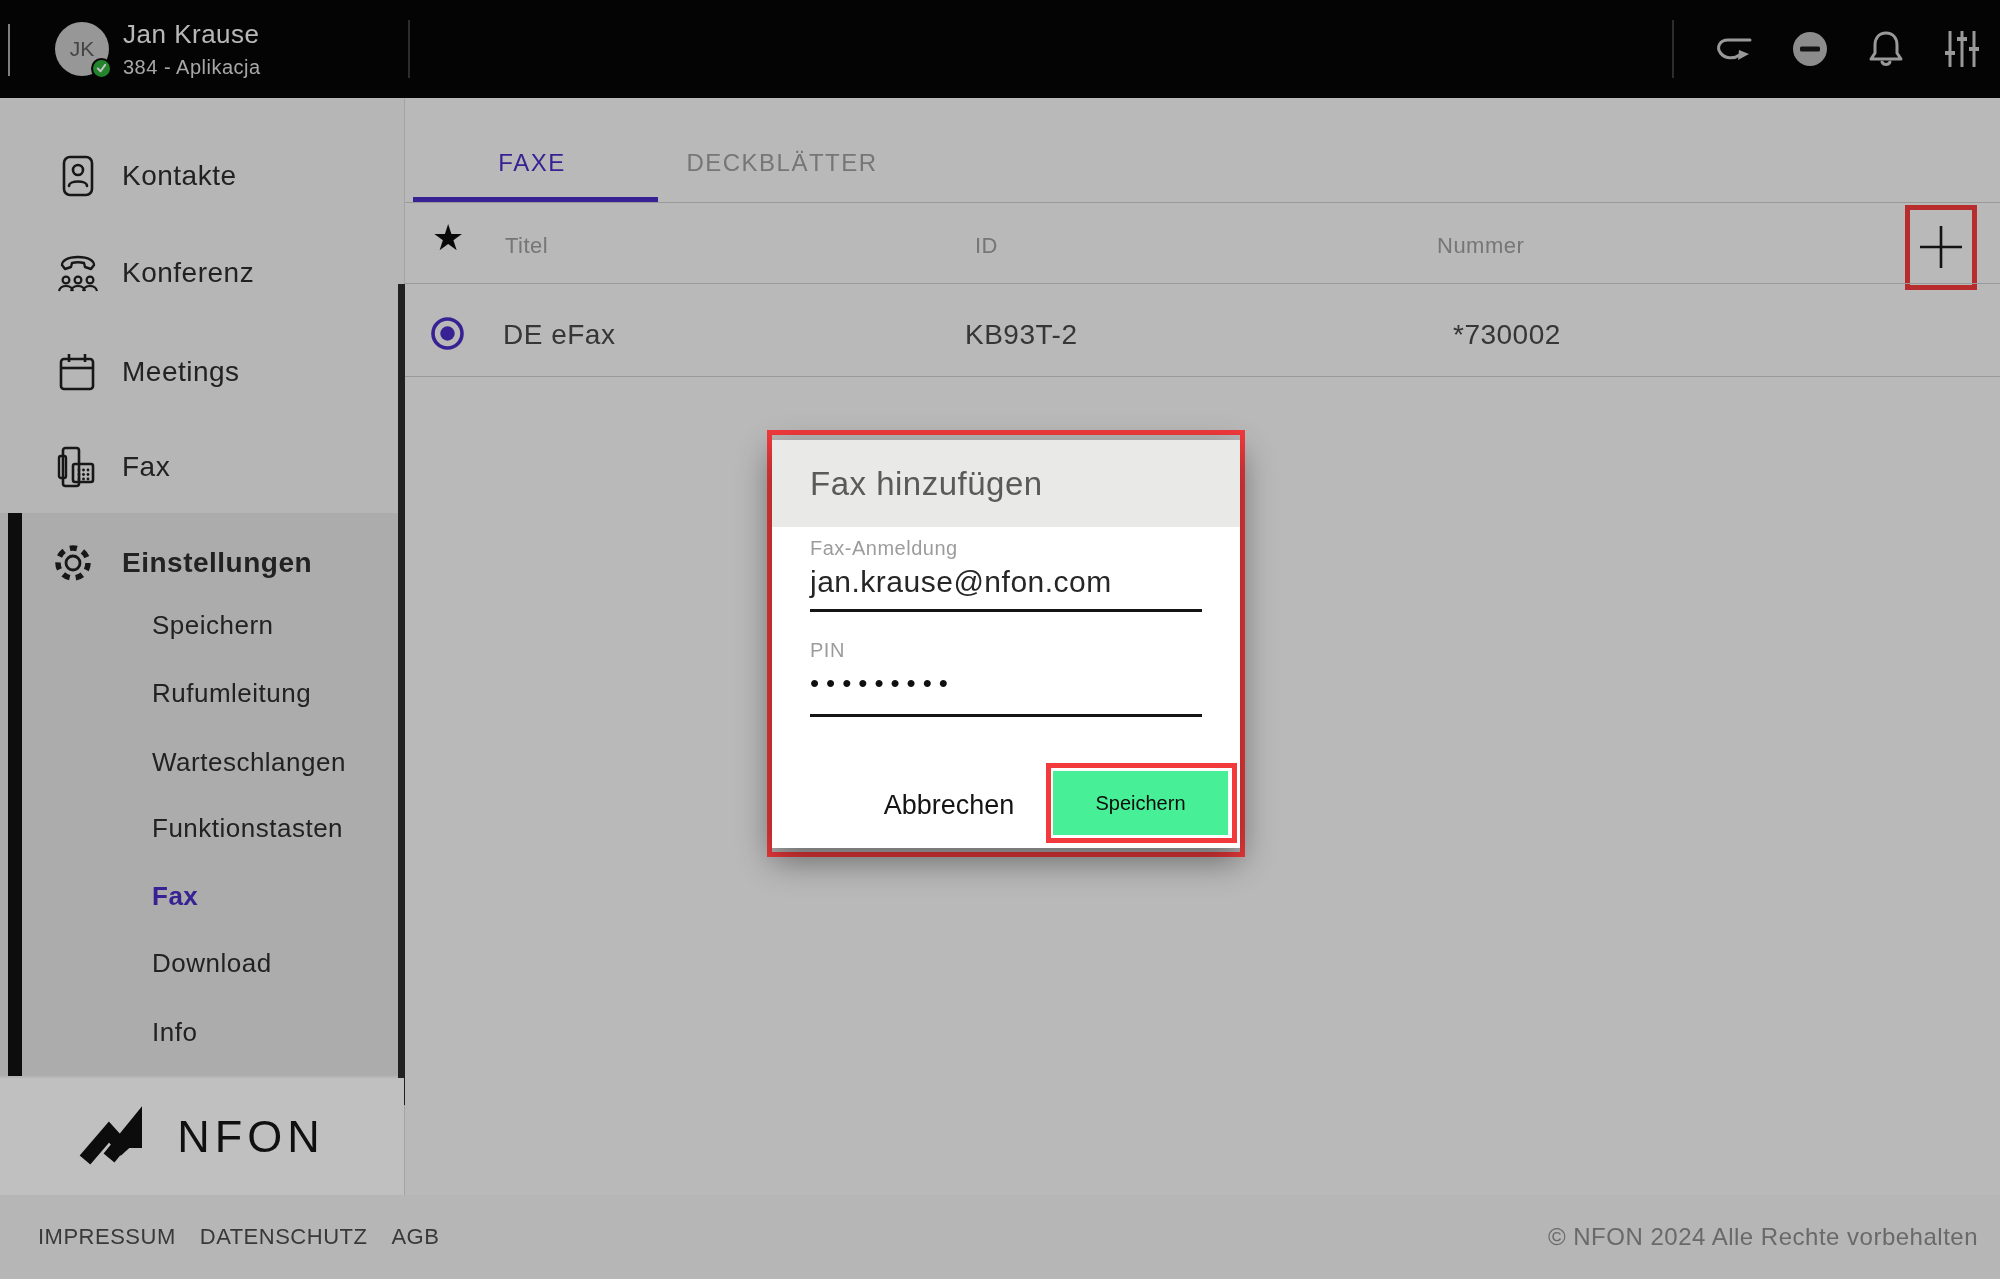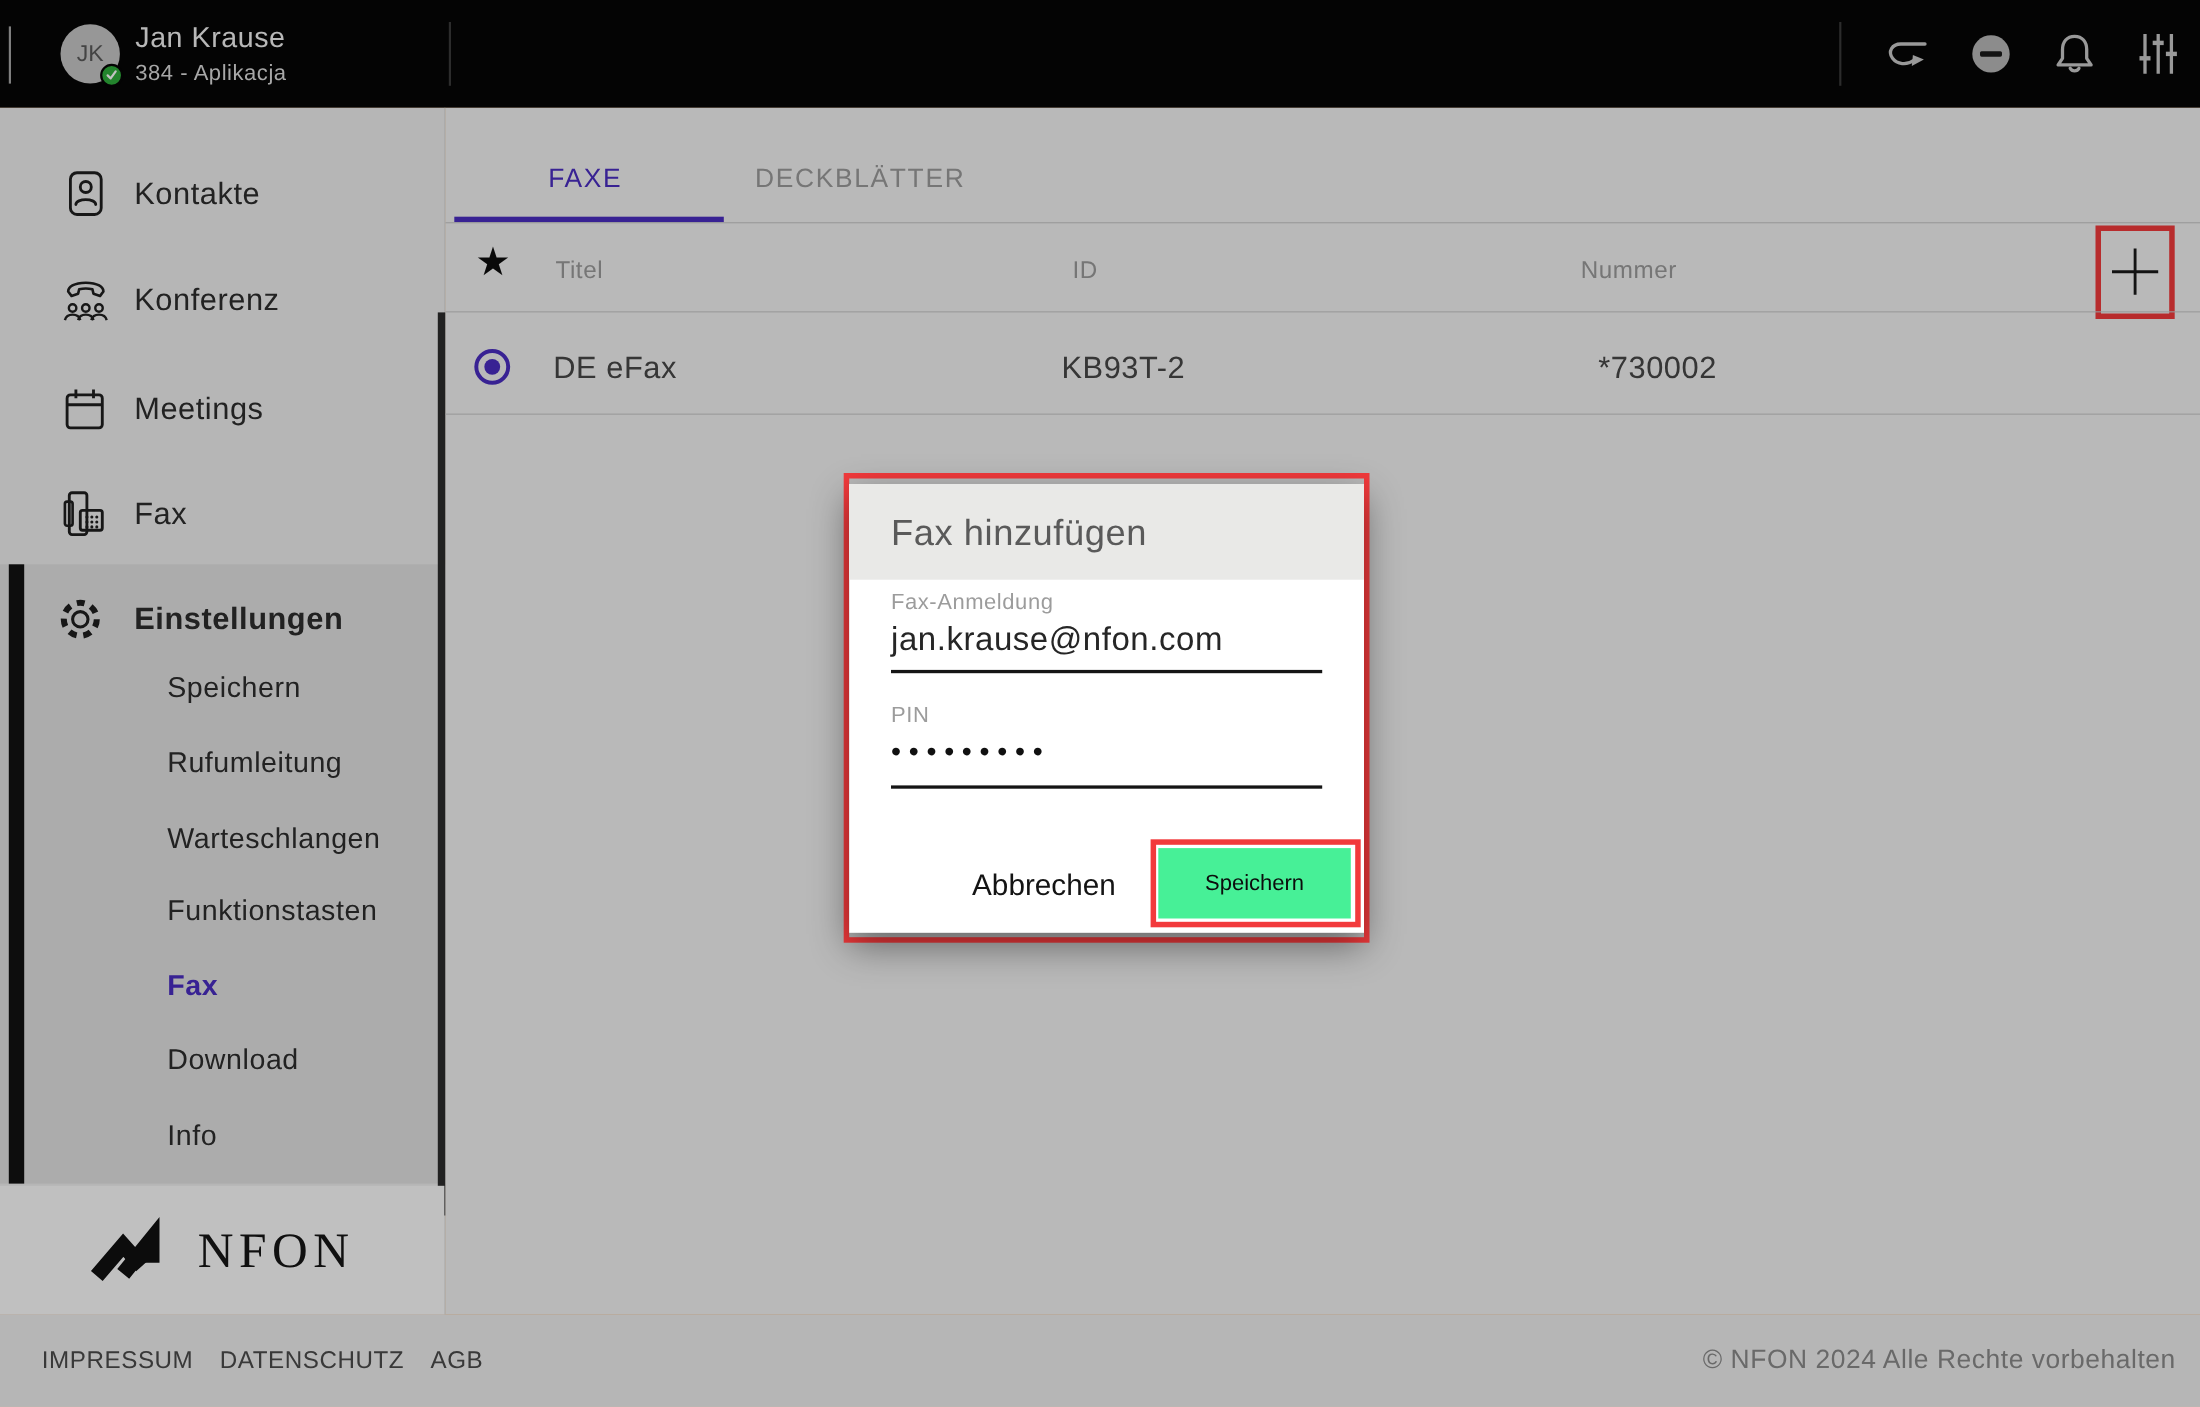--- a/index.html
+++ b/index.html
@@ -1,18 +1,18 @@
 <!DOCTYPE html>
 <html style="--accent: #4a2dc2; --green: #47f097; --red: #f23a3c;"><head>
 <meta charset="utf-8">
 <style>
   html,body{margin:0;padding:0;background:#444;}
   *{box-sizing:border-box;}
   .screen{position:relative;width:2000px;height:1279px;overflow:hidden;
-    background:#fdba74;font-family:"Liberation Sans",sans-serif;}
+    background:#3b82f6;font-family:"Liberation Sans",sans-serif;}
 
   
   .topbar{position:absolute;left:0;top:0;width:2000px;height:98px;background:#060606;}
   .edge-line{position:absolute;left:8px;top:24px;width:2px;height:52px;background:#cfcfcf;opacity:.8;}
   .tb-divider{position:absolute;top:20px;width:2px;height:58px;background:#3a3a3a;}
   .tb-d1{left:408px;} .tb-d2{left:1672px;}
   .user{position:absolute;left:55px;top:0;height:98px;display:flex;align-items:center;cursor:pointer;}
   .avatar{position:relative;width:54px;height:54px;border-radius:50%;background:#c7c7c7;
     display:flex;align-items:center;justify-content:center;font-size:21px;color:#5a5a5a;}
   .avatar-badge{position:absolute;right:-3px;bottom:-3px;width:21px;height:21px;border-radius:50%;
@@ -36,21 +36,21 @@
   .settings-head{position:absolute;left:0;top:431px;width:405px;height:68px;cursor:pointer;padding-left:16px;}
   .settings-head .nav-icon{left:50px;}
   .settings-head .nav-label{font-weight:bold;}
   .sub-item{position:absolute;left:0;width:405px;height:68px;cursor:pointer;}
   .sub-label{position:absolute;left:152px;top:50%;transform:translateY(-50%);
     font-size:26px;color:#2d2d2d;letter-spacing:.5px;white-space:nowrap;}
   .sub-item.active .sub-label{color:var(--accent,#4a2dc2);font-weight:bold;}
   .side-scrollbar{position:absolute;left:398px;top:186px;width:7px;height:821px;background:#2c2c2c;}
   .logo-band{position:absolute;left:0;top:980px;width:404px;height:117px;background:#fdfdfd;
     display:flex;align-items:center;justify-content:center;}
-  .logo-text{font-size:45px;font-weight:300;letter-spacing:5px;color:#161616;margin-left:10px;font-family:Liberation Serif, serif;}
+  .logo-text{font-size:45px;font-weight:300;letter-spacing:5px;color:#161616;margin-left:10px;}
 
   
   .content{position:absolute;left:405px;top:98px;width:1595px;height:1097px;background:#f3f3f3;padding-left:32px;}
   .tab{position:absolute;top:30px;height:70px;width:250px;display:flex;align-items:center;
     justify-content:center;font-size:24px;letter-spacing:1.5px;cursor:pointer;}
   .tab-faxe{left:2px;color:var(--accent,#4a2dc2);}
   .tab-deck{left:252px;color:#9b9b9b;}
   .tab-underline{position:absolute;left:8px;top:99px;width:245px;height:5px;background:var(--accent,#4a2dc2);}
   .hdiv{position:absolute;left:0;width:1595px;height:1px;background:#c9c9c9;}
   .div-tabs{top:104px;} .div-head{top:185px;} .div-row{top:278px;}

